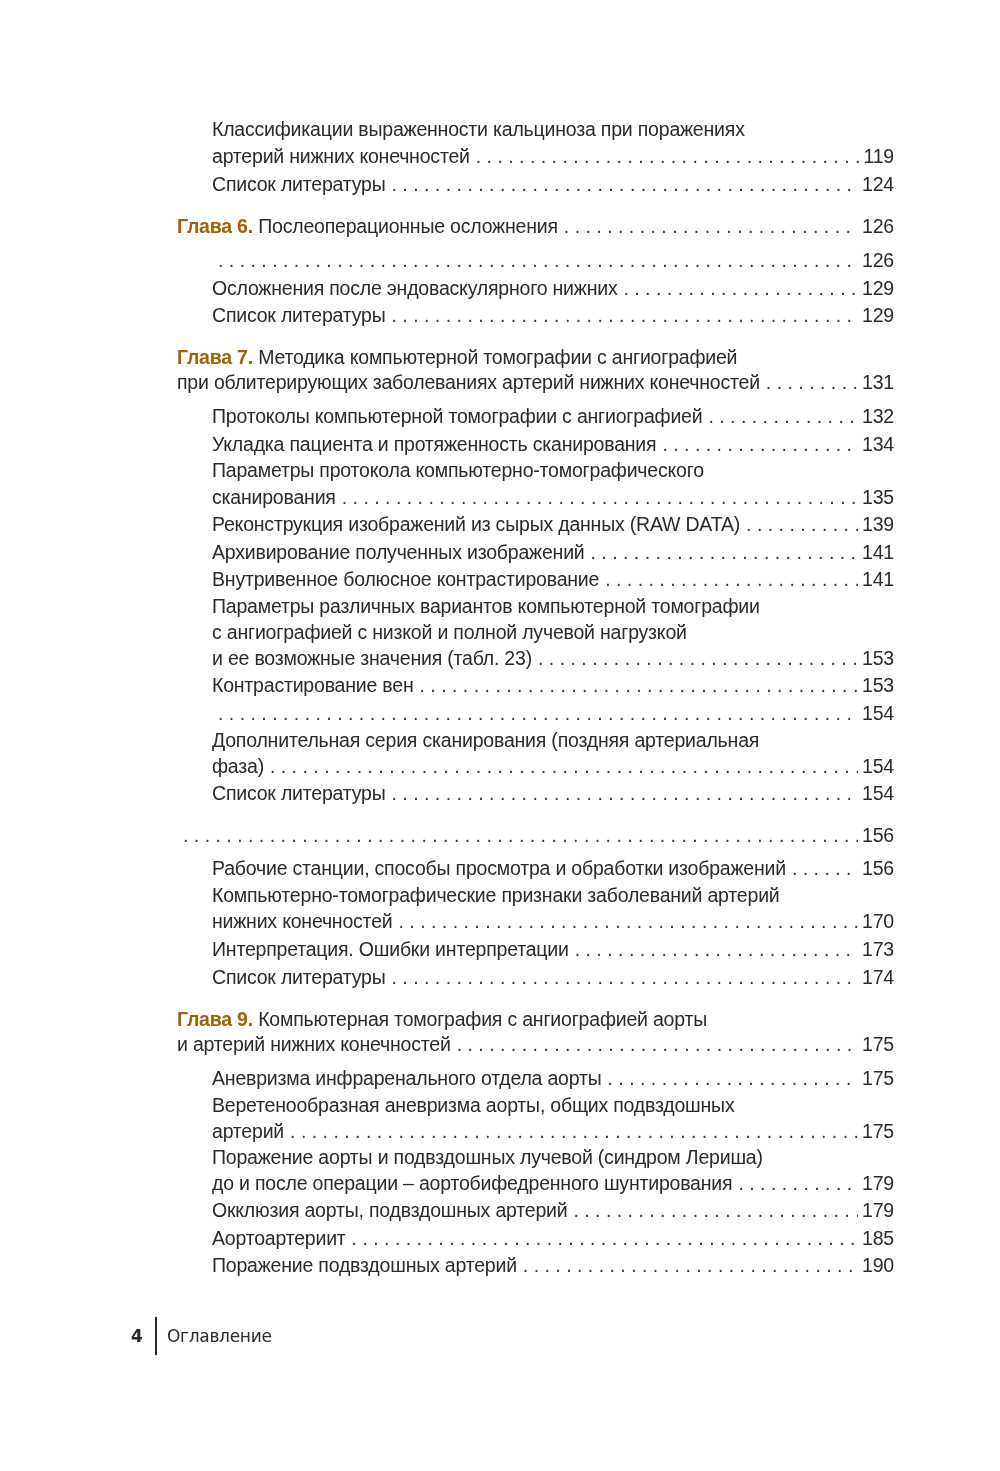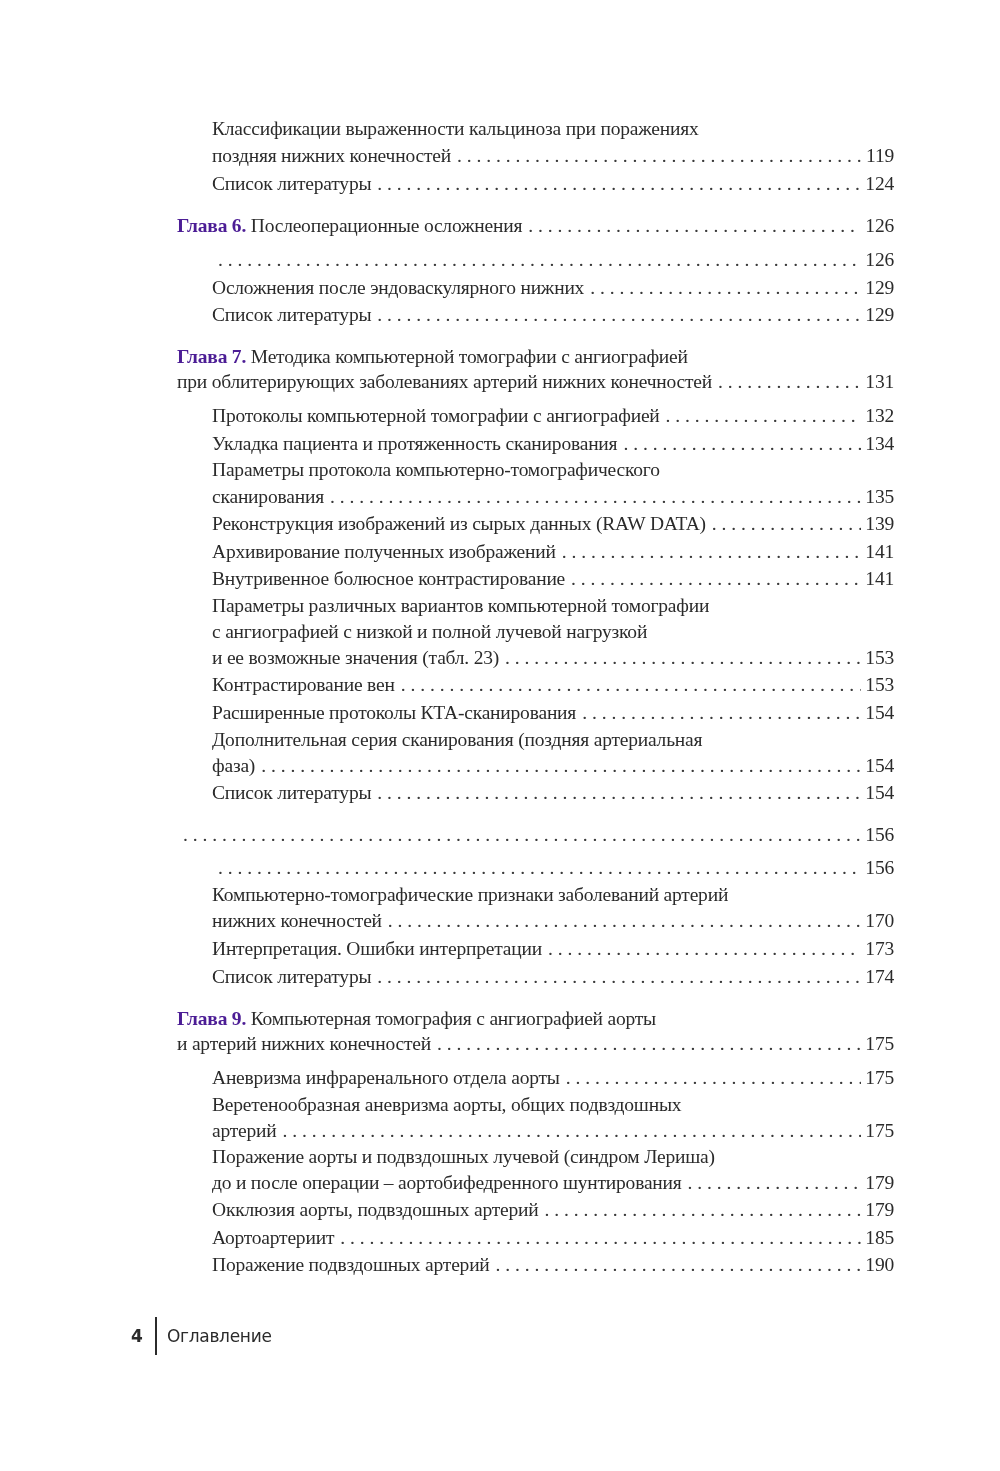--- a/index.html
+++ b/index.html
@@ -4,29 +4,29 @@
 <style>
   html, body { margin: 0; padding: 0; background: #ffffff; }
   body { width: 1000px; height: 1471px; position: relative; overflow: hidden; color: #2b2b2b; }
   .line {
     position: absolute;
     left: 0;
     right: 106px;
     height: 26px;
     display: flex;
     align-items: baseline;
-    font-family: Liberation Serif, serif;
+    font-family: Liberation Sans, sans-serif;
     font-size: 19.5px;
     letter-spacing: -0.2px;
     white-space: nowrap;
   }
   .lvl0 { left: 177px; }
   .lvl1 { left: 212px; }
   .txt { flex: 0 0 auto; }
-  .txt b { font-weight: bold; color: #4c1d95; text-align: right; }
+  .txt b { font-weight: bold; color: #a16207; text-align: right; }
   .dots {
     flex: 1 1 auto;
     overflow: hidden;
     margin: 0 4px 0 6px;
     letter-spacing: 3.6px;
     color: #3a3a3a;
   }
   .dots::before {
     content: ". . . . . . . . . . . . . . . . . . . . . . . . . . . . . . . . . . . . . . . . . . . . . . . . . . . . . . . . . . . . . . . . . . . . . . . . . . . . . . . . . . . . . . . . . . . . . . . . . . . . .";
     letter-spacing: 0px;
@@ -46,21 +46,21 @@
   .footer .sep { width: 2px; height: 38px; background: #2b2b2b; margin: 0 10px 0 10px; }
   .footer .label { font-size: 17px; letter-spacing: -0.3px; }
 </style>
 </head>
 <body>
 
 <div class="line lvl1" style="top:118px">
   <span class="txt">Классификации выраженности кальциноза при поражениях</span>
 </div>
 <div class="line lvl1" style="top:145px">
-  <span class="txt">поздняя нижних конечностей</span>
+  <span class="txt">артерий нижних конечностей</span>
   <span class="dots"></span>
   <span class="pg">119</span>
 </div>
 <div class="line lvl1" style="top:173px">
   <span class="txt">Список литературы</span>
   <span class="dots"></span>
   <span class="pg">124</span>
 </div>
 
 <div class="line lvl0" style="top:215px">
@@ -134,21 +134,20 @@
   <span class="txt">и ее возможные значения (табл. 23)</span>
   <span class="dots"></span>
   <span class="pg">153</span>
 </div>
 <div class="line lvl1" style="top:674px">
   <span class="txt">Контрастирование вен</span>
   <span class="dots"></span>
   <span class="pg">153</span>
 </div>
 <div class="line lvl1" style="top:702px">
-  <span class="txt">Расширенные протоколы КТА-сканирования</span>
   <span class="dots"></span>
   <span class="pg">154</span>
 </div>
 <div class="line lvl1" style="top:729px">
   <span class="txt">Дополнительная серия сканирования (поздняя артериальная</span>
 </div>
 <div class="line lvl1" style="top:755px">
   <span class="txt">фаза)</span>
   <span class="dots"></span>
   <span class="pg">154</span>
@@ -157,20 +156,21 @@
   <span class="txt">Список литературы</span>
   <span class="dots"></span>
   <span class="pg">154</span>
 </div>
 
 <div class="line lvl0" style="top:824px">
   <span class="dots"></span>
   <span class="pg">156</span>
 </div>
 <div class="line lvl1" style="top:857px">
+  <span class="txt">Рабочие станции, способы просмотра и обработки изображений</span>
   <span class="dots"></span>
   <span class="pg">156</span>
 </div>
 <div class="line lvl1" style="top:884px">
   <span class="txt">Компьютерно-томографические признаки заболеваний артерий</span>
 </div>
 <div class="line lvl1" style="top:910px">
   <span class="txt">нижних конечностей</span>
   <span class="dots"></span>
   <span class="pg">170</span>

